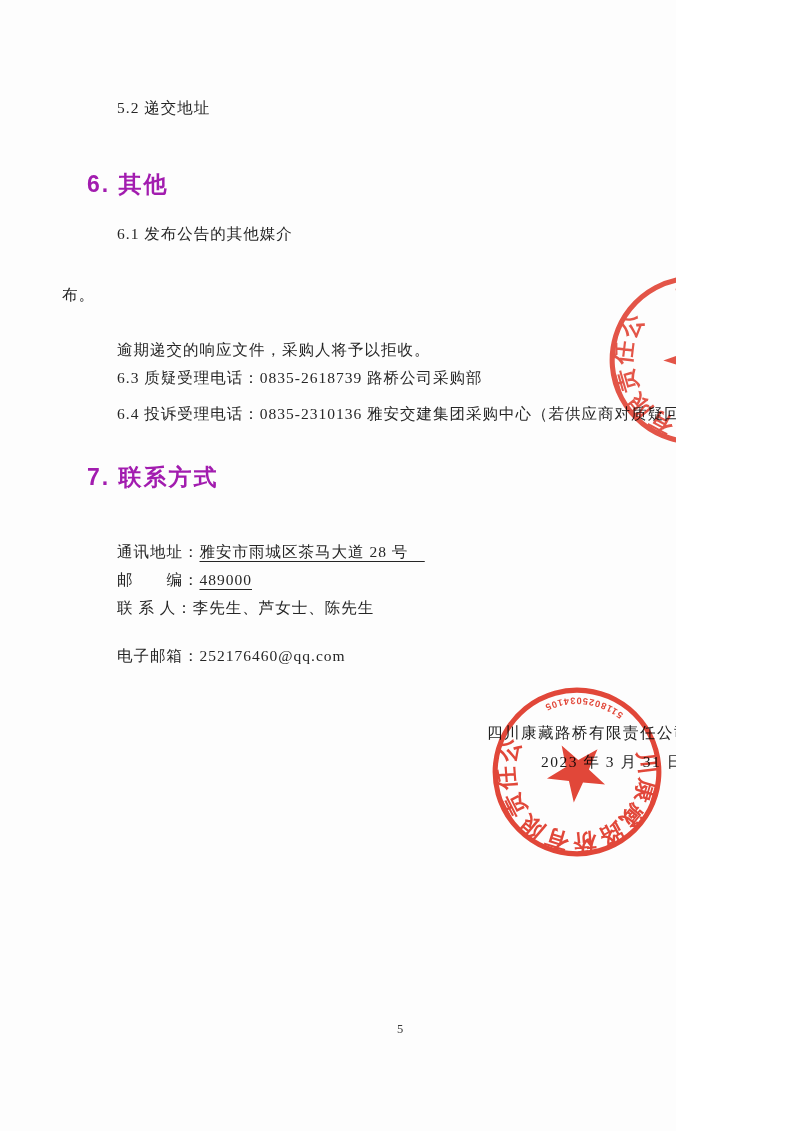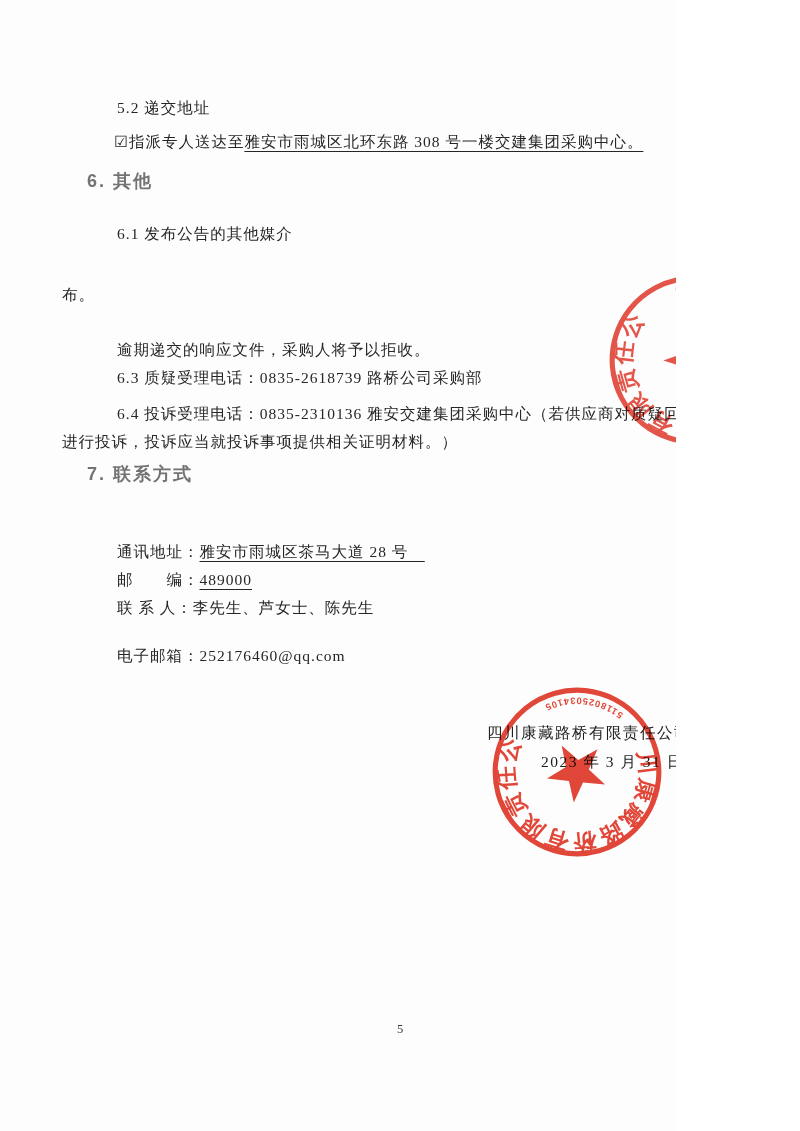--- a/index.html
+++ b/index.html
@@ -10,21 +10,21 @@
     font-family:"Liberation Serif","DejaVu Serif",serif;
     color:#262626;
   }
   .line { position:absolute; font-size:15.5px; letter-spacing:1px; white-space:nowrap; }
   .indent { left:117px; }
   .flush { left:62px; }
   .u { text-decoration:underline; text-underline-offset:4px; text-decoration-thickness:1px; }
   .heading {
     position:absolute; left:87px;
     font-family:"Liberation Sans","DejaVu Sans",sans-serif;
-    font-weight:bold; font-size:18px; color:#737373; letter-spacing:2px; white-space:nowrap;
+    font-weight:bold; font-size:23px; color:#a21caf; letter-spacing:2px; white-space:nowrap;
   }
   .sig { position:absolute; font-size:15.5px; letter-spacing:1.5px; color:#1d1d1d; white-space:nowrap; }
   .page-num { position:absolute; top:1022px; left:0; width:800px; text-align:center;
     font-size:12.5px; color:#3a3a3a; }
   .scan-line {
     position:absolute; left:794px; top:6px; width:2px; height:882px;
     background:linear-gradient(to bottom, #8f8f97, #a7a7ad 60%, #c4c4c8);
     transform:rotate(0.25deg); opacity:0.75;
   }
   .stamp {
@@ -38,33 +38,31 @@
     mask-image:linear-gradient(255deg, rgba(0,0,0,1) 45%, rgba(0,0,0,0.55) 70%, rgba(0,0,0,0.18) 95%);
   }
   .stamp svg { width:100%; height:100%; }
 </style>
 </head>
 <body>
 
 <div class="page">
 
   <div class="line indent" style="top:98px">5.2 递交地址</div>
-  <div class="line" style="left:114px; top:132px"><span>☑</span><span>指派专人送达至</span><span class="u">雅安市雨城区北环东路 308 号一楼交建集团采购中心。</span></div>
 
   <div class="heading" style="top:169px">6. 其他</div>
 
   <div class="line indent" style="top:224px">6.1 发布公告的其他媒介</div>
   <div class="line flush" style="top:285px">布。</div>
 
   <div class="line indent" style="top:340px">逾期递交的响应文件，采购人将予以拒收。</div>
 
   <div class="line indent" style="top:368px">6.3 质疑受理电话：0835-2618739 路桥公司采购部</div>
 
   <div class="line indent" style="top:404px">6.4 投诉受理电话：0835-2310136 雅安交建集团采购中心（若供应商对质疑回复结果不满意可</div>
-  <div class="line flush" style="top:432px">进行投诉，投诉应当就投诉事项提供相关证明材料。）</div>
 
   <div class="heading" style="top:462px">7. 联系方式</div>
 
   <div class="line indent" style="top:542px"><span>通讯地址：</span><span class="u">雅安市雨城区茶马大道 28 号　</span></div>
   <div class="line indent" style="top:570px"><span>邮　　编：</span><span class="u">489000</span></div>
   <div class="line indent" style="top:598px"><span>联 系 人：</span><span>李先生、芦女士、陈先生</span></div>
   <div class="line indent" style="top:646px"><span>电子邮箱：</span><span>252176460@qq.com</span></div>
 
   <div class="sig" style="left:487px; top:723px">四川康藏路桥有限责任公司</div>
   <div class="sig" style="left:541px; top:752px">2023 年 3 月 31 日</div>

